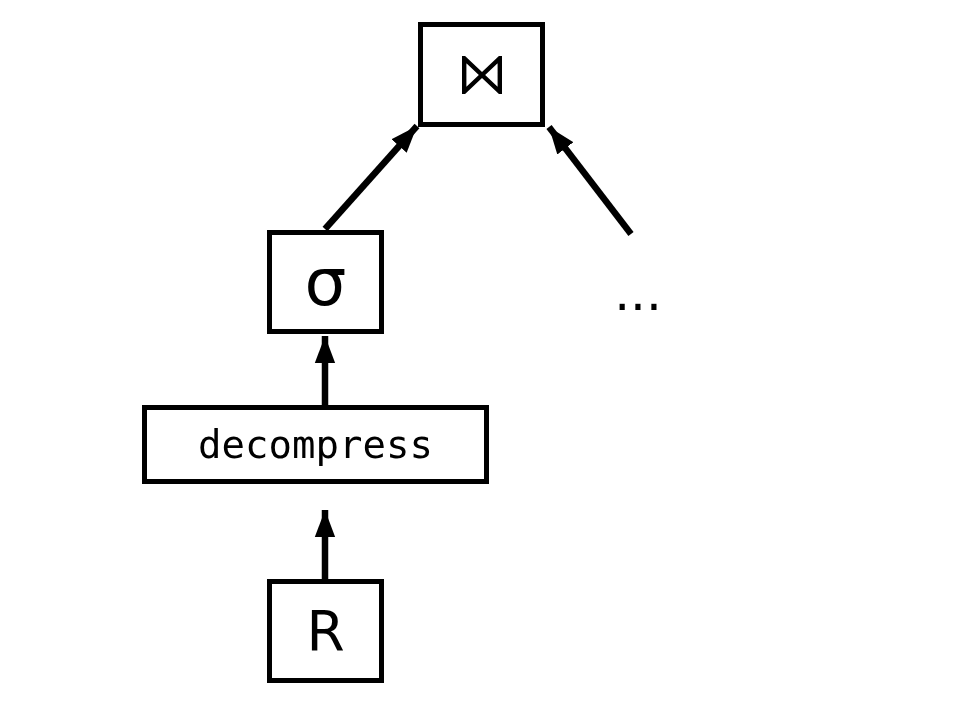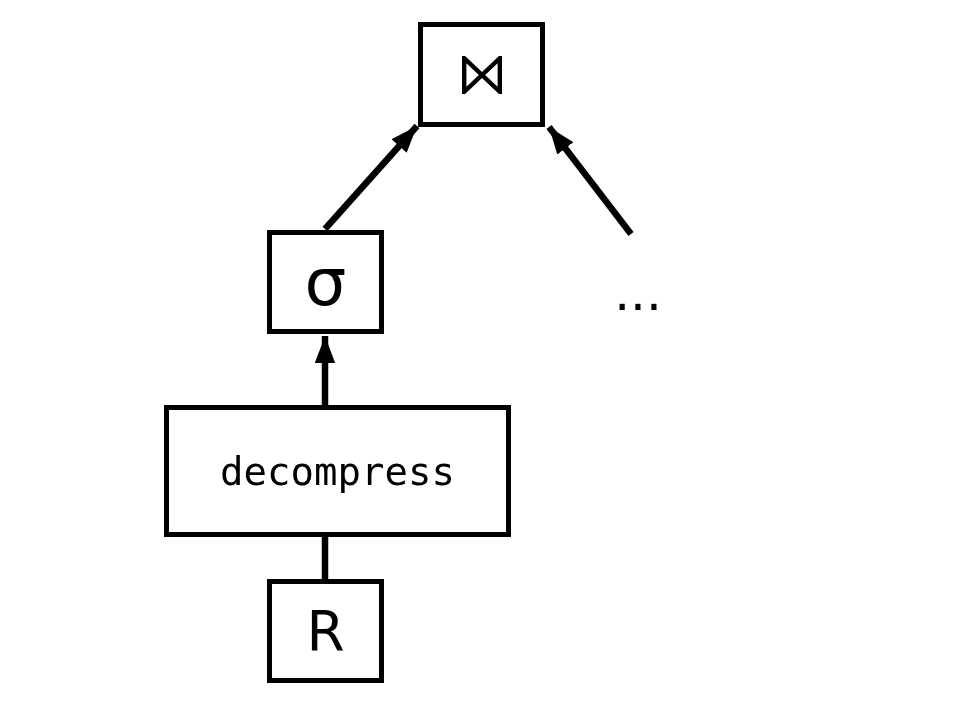--- a/index.html
+++ b/index.html
@@ -38,24 +38,24 @@
     height: 105px;
   }
   .node-sigma {
     left: 267px;
     top: 230px;
     width: 117px;
     height: 104px;
     font-size: 66px;
   }
   .node-decompress {
-    left: 164px;
+    left: 142px;
     top: 405px;
     width: 347px;
-    height: 132px;
+    height: 79px;
     font-family: "DejaVu Sans Mono", monospace;
     font-size: 39px;
   }
   .node-r {
     left: 267px;
     top: 579px;
     width: 117px;
     height: 104px;
     font-size: 55px;
   }

